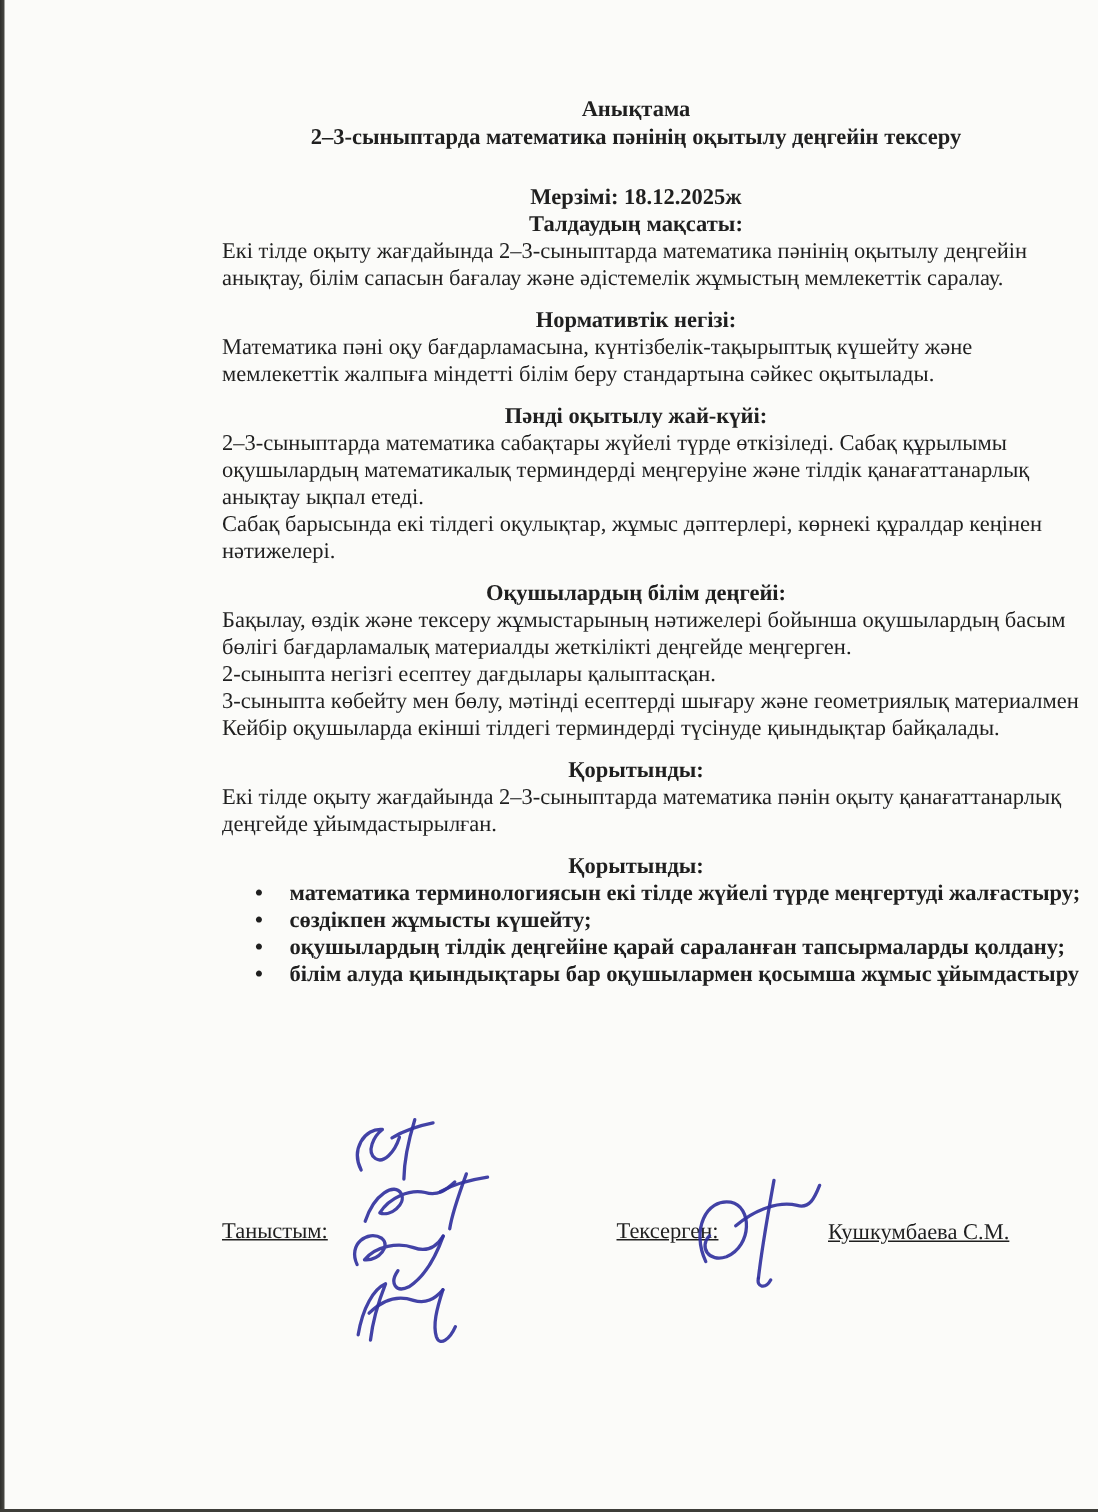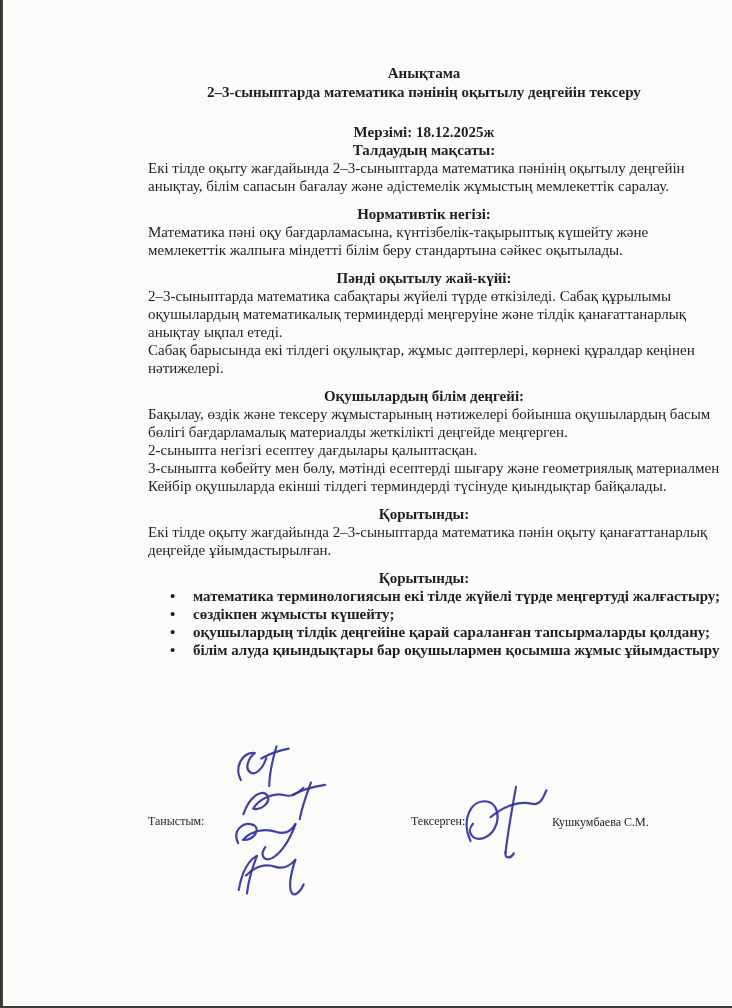--- a/index.html
+++ b/index.html
@@ -67,22 +67,23 @@
   .gap { height: 10px; }
 
   .signatures {
     position: absolute;
     left: 0; top: 0;
     width: 732px; height: 1008px;
     pointer-events: none;
   }
   .sig-label {
     position: absolute;
-    font-size: 12px;
+    font-size: 15px;
     line-height: 18px;
+    text-decoration: underline;
   }
   .sig-svg {
     position: absolute;
   }
   .sig-svg path {
     fill: none;
     stroke: var(--ink, #32329e);
     stroke-width: 2.2;
     stroke-linecap: round;
     stroke-linejoin: round;

